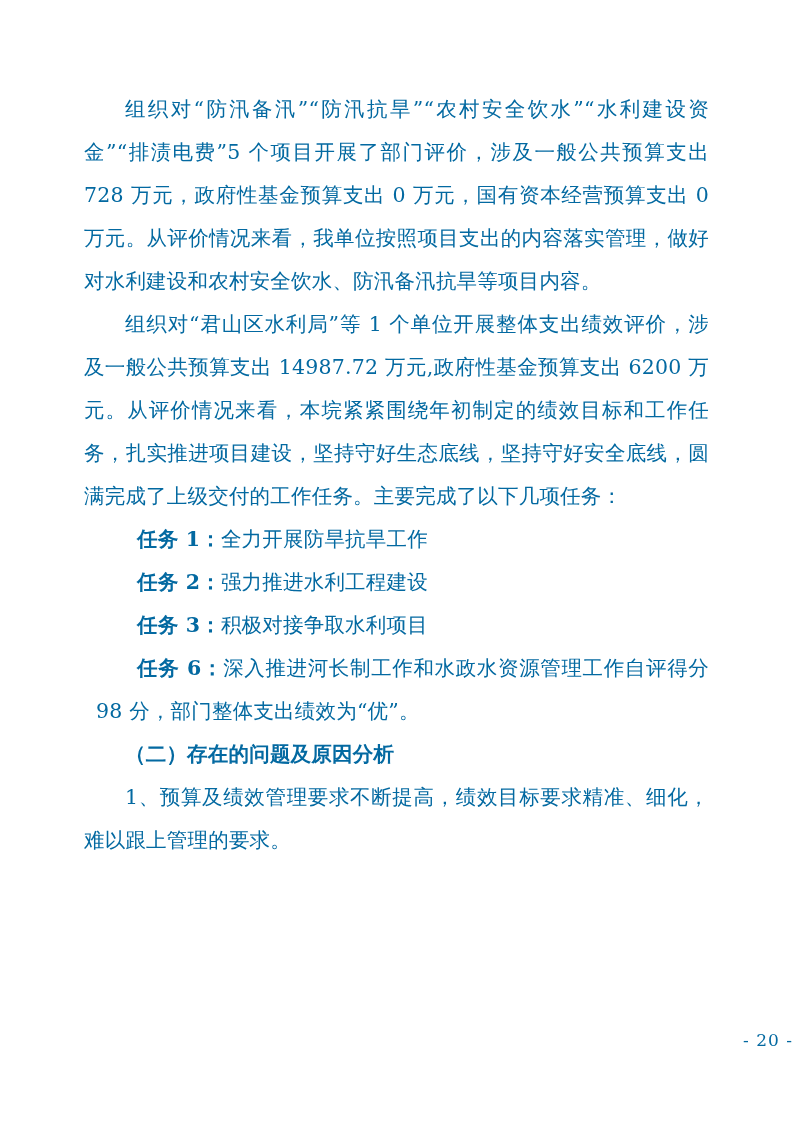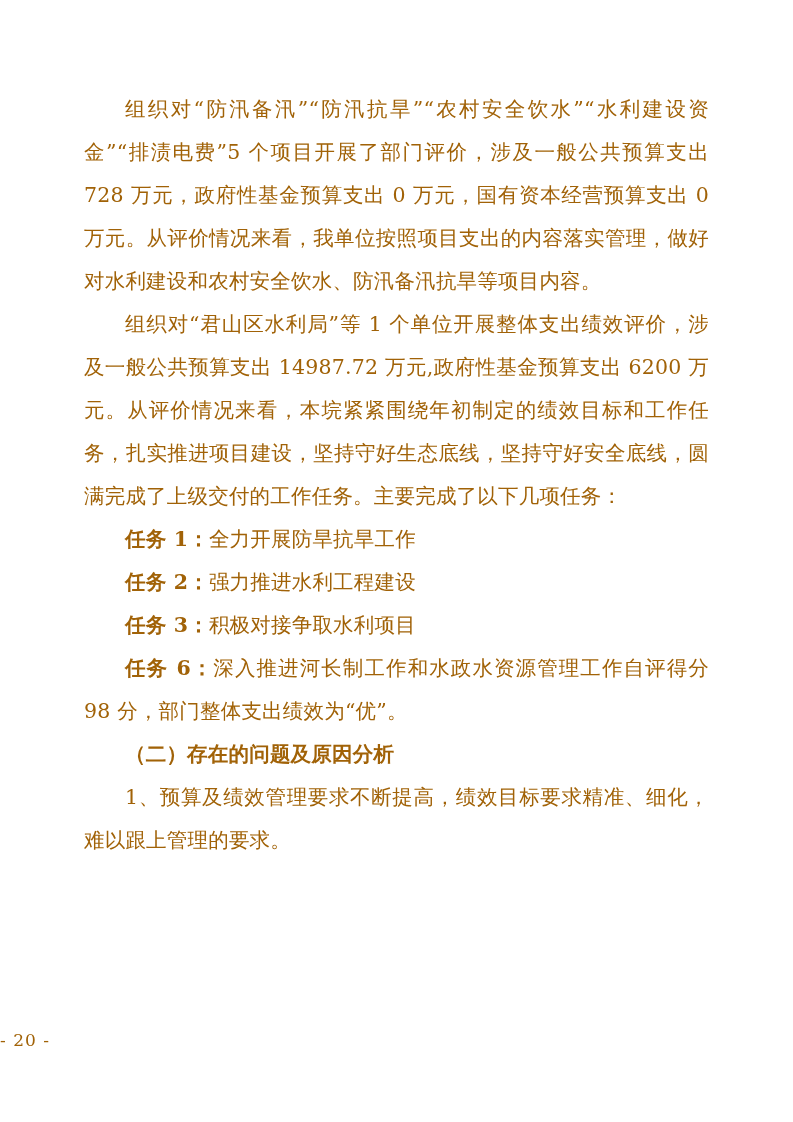--- a/index.html
+++ b/index.html
@@ -8,21 +8,21 @@
     background: #ffffff;
   }
   .page {
     position: relative;
     width: 793px;
     height: 1122px;
     background: #ffffff;
     box-sizing: border-box;
     overflow: hidden;
     font-family: "DejaVu Serif", serif;
-    color: #a16207;
+    color: #0369a1;
   }
   .content {
     position: absolute;
     left: 84px;
     top: 88px;
     width: 625px;
   }
   p {
     margin: 0;
     font-size: 20.5px;
@@ -33,33 +33,34 @@
   }
   .indent {
     text-indent: 41px;
   }
   .indent-head {
     text-indent: 41px;
     font-weight: bold;
   }
   .task {
     text-indent: 41px;
+    margin-left: 12px;
   }
   .task .lbl {
     font-weight: bold;
   }
   .blk {
     margin-bottom: 0px;
   }
   .pagenum {
     position: absolute;
     left: 0;
     right: 0;
     top: 1030px;
-    text-align: left;
+    text-align: right;
     font-size: 17px;
     font-family: "DejaVu Serif", serif;
     letter-spacing: 1px;
   }
 </style>
 </head>
 <body>
 
 <div class="page">
   <div class="content">

